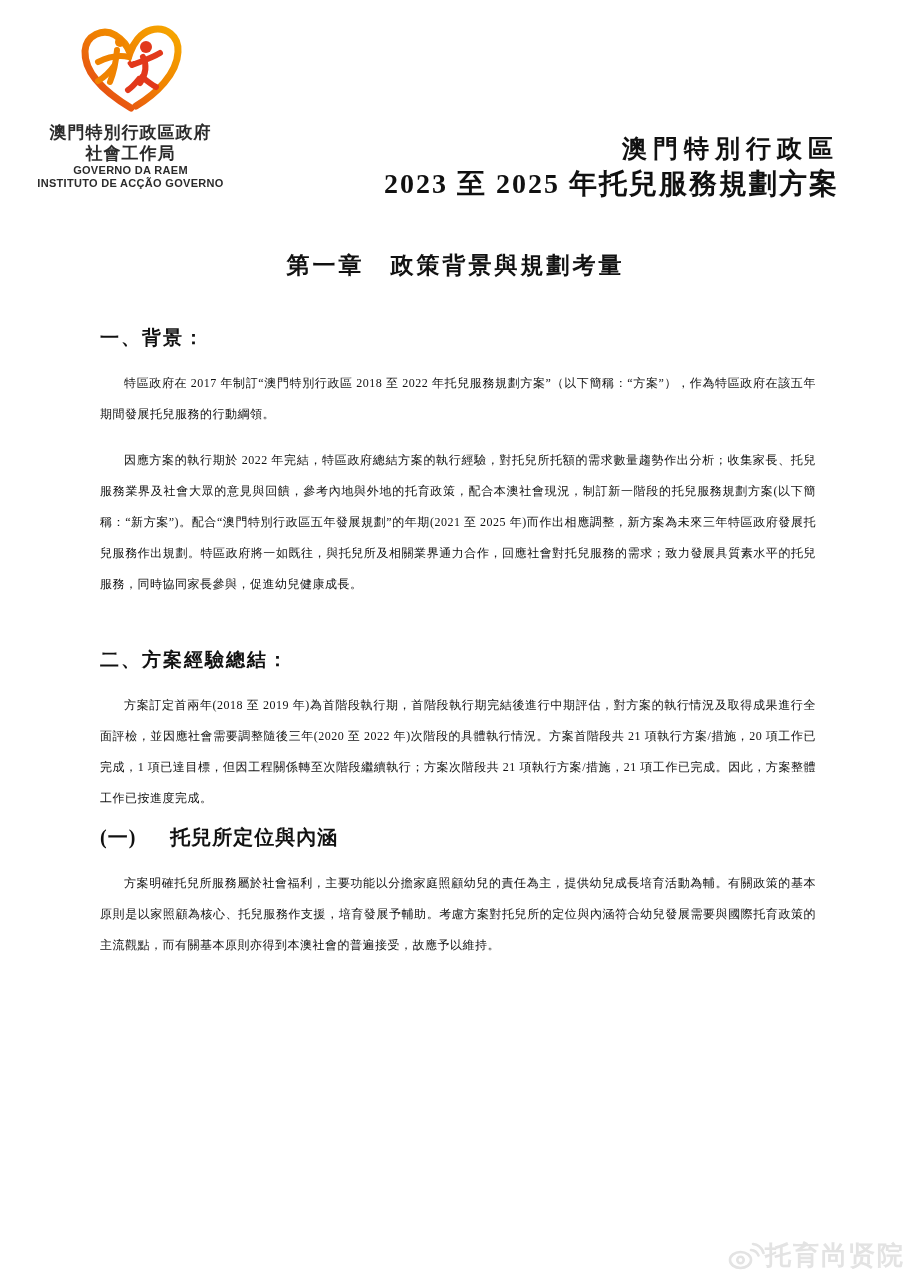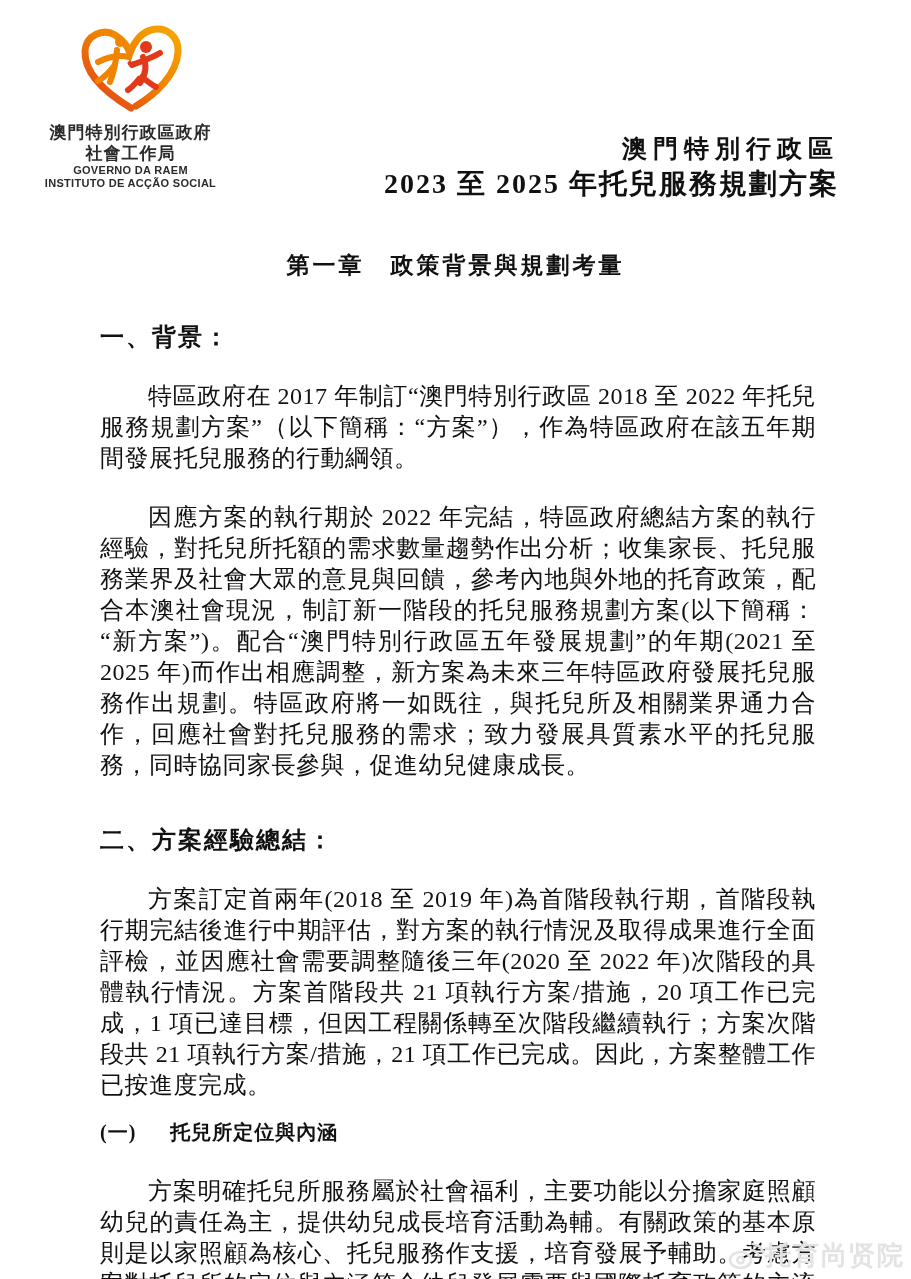--- a/index.html
+++ b/index.html
@@ -59,37 +59,37 @@
     letter-spacing: 3px;
   }
   
   .body-text {
     position: absolute;
     left: 100px;
     top: 322px;
     width: 716px;
   }
   .sec-heading {
-    font-size: 24px;
+    font-size: 19px;
     font-weight: bold;
     line-height: 31px;
     letter-spacing: 2px;
   }
   .sec-heading.sec2 { margin-top: 44px; }
   .sub-heading {
-    margin-top: 16px;
+    margin-top: 8px;
     font-size: 20px;
     font-weight: bold;
     line-height: 31px;
     letter-spacing: 1px;
   }
   .sub-heading .marker { margin-right: 34px; }
   .body-text p {
-    margin-top: 28px;
-    font-size: 24px;
+    margin-top: 15px;
+    font-size: 12px;
     line-height: 31px;
     text-align: justify;
     text-indent: 2em;
     letter-spacing: 0.5px;
   }
   
   .watermark {
     position: absolute;
     right: 6px;
     bottom: 6px;
@@ -134,21 +134,21 @@
         <path d="M72,57 C77,61 82,65 86,67"></path>
         <path d="M69,59 C65,64 61,68 58,70"></path>
       </g>
       <circle cx="76" cy="27" r="6" fill="#e2391b"></circle>
 
       <path d="M62,42 c-1.5,-2 -4.5,-1 -4.5,1.2 c0,1.8 2.5,3.4 4.5,4.8 c2,-1.4 4.5,-3 4.5,-4.8 c0,-2.2 -3,-3.2 -4.5,-1.2 z" fill="#e2391b"></path>
     </svg>
     <div class="org-zh">澳門特別行政區政府</div>
     <div class="org-zh">社會工作局</div>
     <div class="org-pt">GOVERNO DA RAEM</div>
-    <div class="org-pt">INSTITUTO DE ACÇÃO SOCIAL</div>
+    <div class="org-pt">INSTITUTO DE ACÇÃO GOVERNO</div>
   </div>
 
   <div class="doc-title">
     <div class="line1">澳門特別行政區</div>
     <div class="line2">2023 至 2025 年托兒服務規劃方案</div>
   </div>
 
   <div class="chapter-heading">第一章　政策背景與規劃考量</div>
 
   <div class="body-text">

